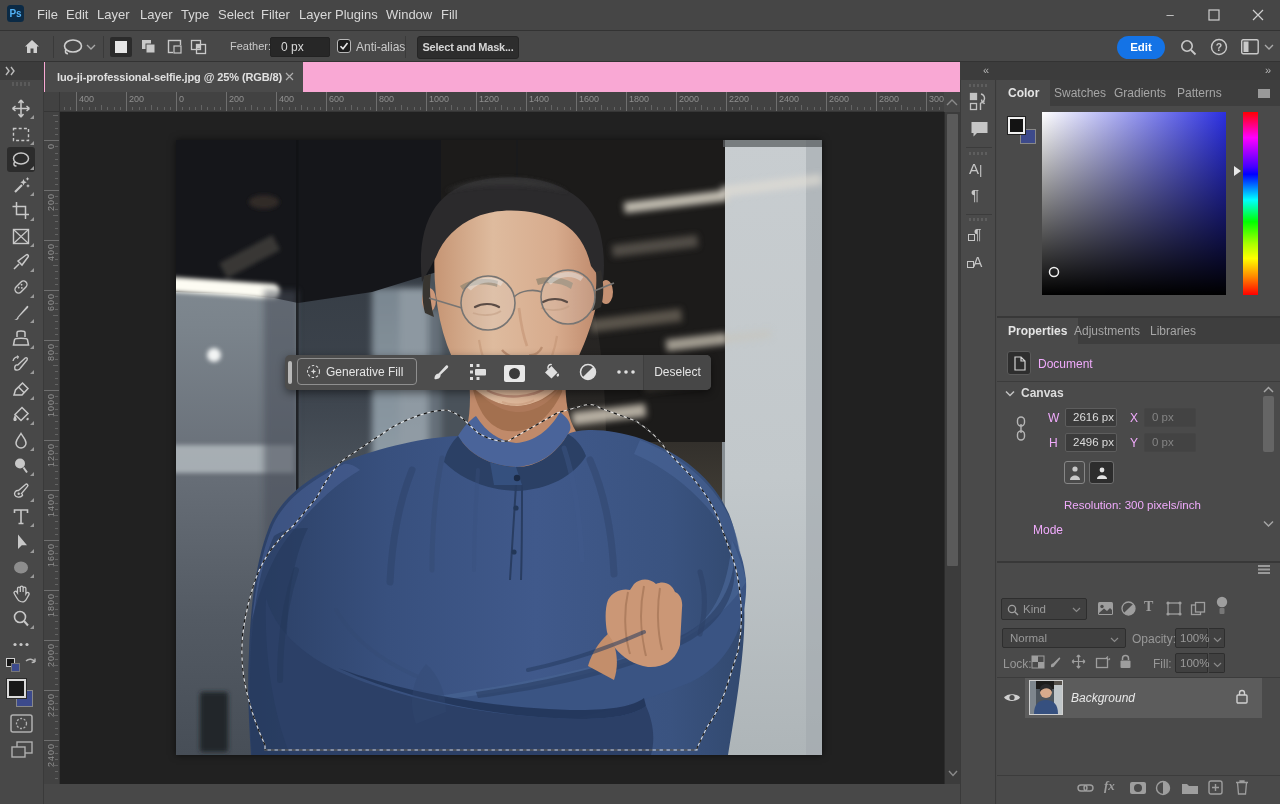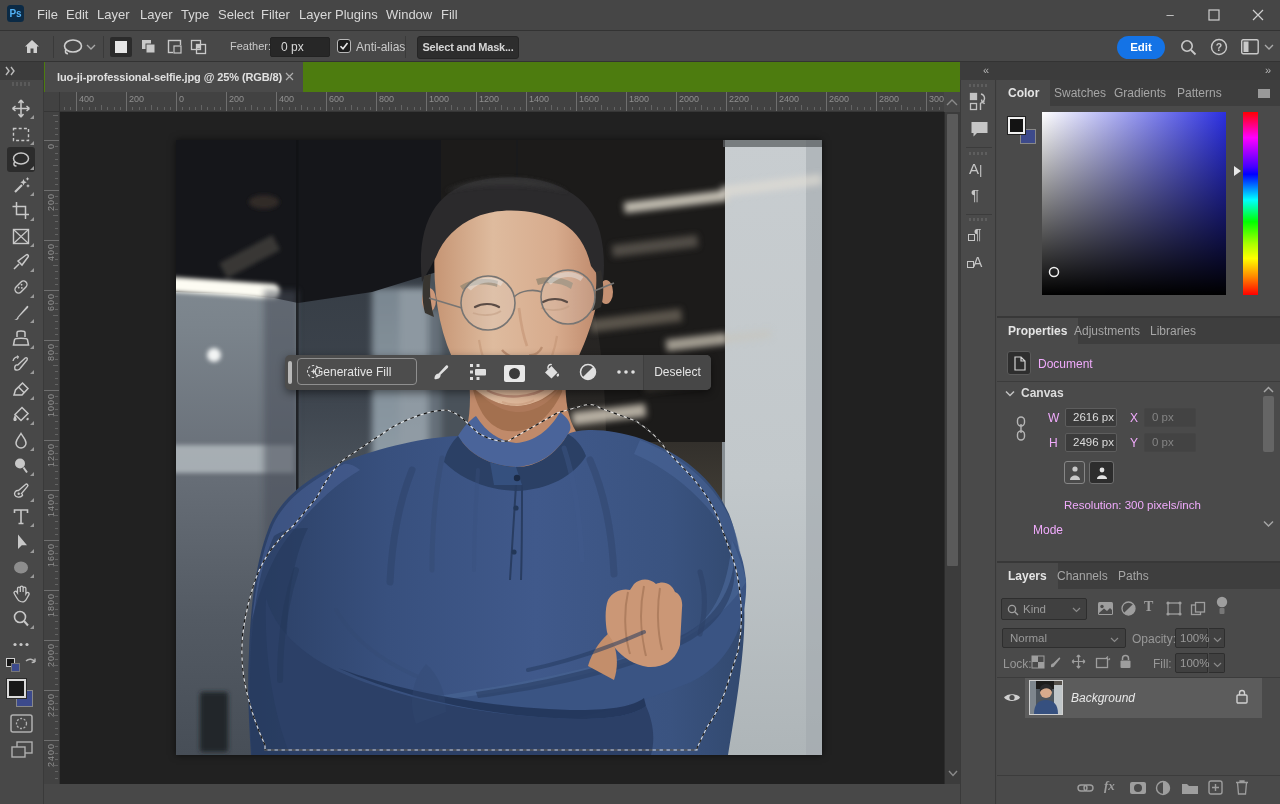--- a/index.html
+++ b/index.html
@@ -18,35 +18,35 @@
 #sambtn{position:absolute;left:417px;top:5px;width:102px;height:23px;background:#2d2d2d;border:1px solid #252525;border-radius:3px;color:#d6d6d6;text-align:center;line-height:21px;font-size:11px;font-weight:bold;letter-spacing:-0.2px;}
 #sharebtn{position:absolute;left:1117px;top:5px;width:48px;height:23px;background:#1473e6;border-radius:12px;color:#fff;text-align:center;line-height:23px;font-size:11.5px;font-weight:bold;}
 
 #toolcol{left:0;top:62px;width:44px;height:742px;background:#484848;border-right:1px solid #3a3a3a;}
 #toolhead{left:0;top:62px;width:44px;height:18px;background:#3c3c3c;color:#bbb;}
 .tool{position:absolute;left:7px;width:28px;height:25px;}
 .tool svg{position:absolute;left:3px;top:2px;}
 .tsel{background:#2c2c2c;border-radius:3px;}
 .flyout{position:absolute;right:1px;bottom:2px;width:0;height:0;border-left:4px solid transparent;border-bottom:4px solid #9a9a9a;}
 
-#tabstrip{left:44px;top:62px;width:916px;height:30px;background:#4d7c0f;}
+#tabstrip{left:44px;top:62px;width:916px;height:30px;background:#f9a8d4;}
 #doctab{position:absolute;left:1px;top:0px;width:258px;height:30px;background:#4a4a4a;color:#e0e0e0;font-size:11px;font-weight:bold;line-height:30px;padding-left:12px;letter-spacing:-0.1px;}
 
 #rulertop{left:44px;top:92px;width:900px;height:20px;background:#424242;border-bottom:1px solid #363636;overflow:hidden;}
 #rulerleft{left:44px;top:112px;width:16px;height:672px;background:#424242;border-right:1px solid #363636;overflow:hidden;}
 .rlab{position:absolute;top:2px;font-size:9px;color:#909090;}
 .rlabv{position:absolute;left:2px;font-size:9px;color:#909090;writing-mode:vertical-rl;transform:rotate(180deg);letter-spacing:1px;}
 
 #pasteboard{left:60px;top:112px;width:884px;height:672px;background:#212121;overflow:hidden;}
 #canvaswrap{position:absolute;left:116px;top:28px;width:646px;height:615px;box-shadow:0 0 7px rgba(0,0,0,.6);}
 #taskbar{position:absolute;left:225px;top:243px;width:426px;height:35px;background:#4d4d4d;border-radius:5px;box-shadow:0 3px 8px rgba(0,0,0,.45);}
 #tbgrip{position:absolute;left:3px;top:6px;width:4px;height:23px;background:#b9b9b9;border-radius:2px;}
 #genfill{position:absolute;left:12px;top:3px;width:120px;height:27px;border:1px solid #8f8f8f;border-radius:4px;color:#e4e4e4;font-size:12px;line-height:26px;}
 #genfill svg{position:absolute;left:8px;top:5px;}
-#genfill span{position:absolute;left:16px;}
+#genfill span{position:absolute;left:28px;}
 .tbi{position:absolute;top:7px;}
 #deselect{position:absolute;left:358px;top:0;width:68px;height:35px;background:#474747;border-radius:0 5px 5px 0;color:#e4e4e4;font-size:12px;text-align:center;line-height:35px;border-left:1px solid #3e3e3e;}
 
 #vscroll{left:944px;top:112px;width:16px;height:672px;background:#3c3c3c;border-left:1px solid #2c2c2c;}
 #vthumb{position:absolute;left:2px;top:2px;width:11px;height:452px;background:#5a5a5a;border-radius:1px;}
 
 #statusbar{left:44px;top:784px;width:916px;height:20px;background:#484848;color:#c6c6c6;font-size:11px;}
 #hscroll{position:absolute;left:330px;top:3px;width:566px;height:13px;background:#3c3c3c;}
 #hthumb{position:absolute;left:250px;top:2px;width:222px;height:9px;background:#5a5a5a;}
 
@@ -1005,26 +1005,20 @@
   <div class="lbl" style="left:36px;top:443px">Mode</div>
   <svg style="position:absolute;left:266px;top:306px" width="12" height="8">
         <path d="M1 6 L5.5 1.5 L10 6" fill="none" stroke="#a5a5a5" stroke-width="1.5"></path>
       </svg>
   <div style="position:absolute;left:266px;top:316px;width:11px;height:56px;background:#656565;border-radius:2px"></div>
   <svg style="position:absolute;left:266px;top:440px" width="12" height="8">
         <path d="M1 1.5 L5.5 6 L10 1.5" fill="none" stroke="#a5a5a5" stroke-width="1.5"></path>
       </svg>
 
   <div style="position:absolute;left:0;top:481px;width:283px;height:2px;background:#383838"></div>
-  <div class="ptabs" style="top:483px">
-    <div class="ptab on" style="left:0">Layers</div>
-    <div class="ptab" style="left:49px">Channels</div>
-    <div class="ptab" style="left:110px">Paths</div>
-
-  </div>
   <div style="position:absolute;left:4px;top:518px;width:86px;height:22px;background:#404040;border:1px solid #2e2e2e;border-radius:2px">
     <svg style="position:absolute;left:5px;top:5px" width="12" height="12">
           <circle cx="5" cy="5" r="3.6" fill="none" stroke="#a0a0a0" stroke-width="1.3"></circle>
           <path d="M7.8 7.8 L11 11" stroke="#a0a0a0" stroke-width="1.4"></path>
         </svg>
     <span style="position:absolute;left:21px;top:4px;color:#9a9a9a;font-size:11.5px">Kind</span>
     <svg style="position:absolute;right:5px;top:8px" width="9" height="6">
           <path d="M1 1 L4.5 4.5 L8 1" fill="none" stroke="#8a8a8a" stroke-width="1.2"></path>
         </svg>
   </div>

